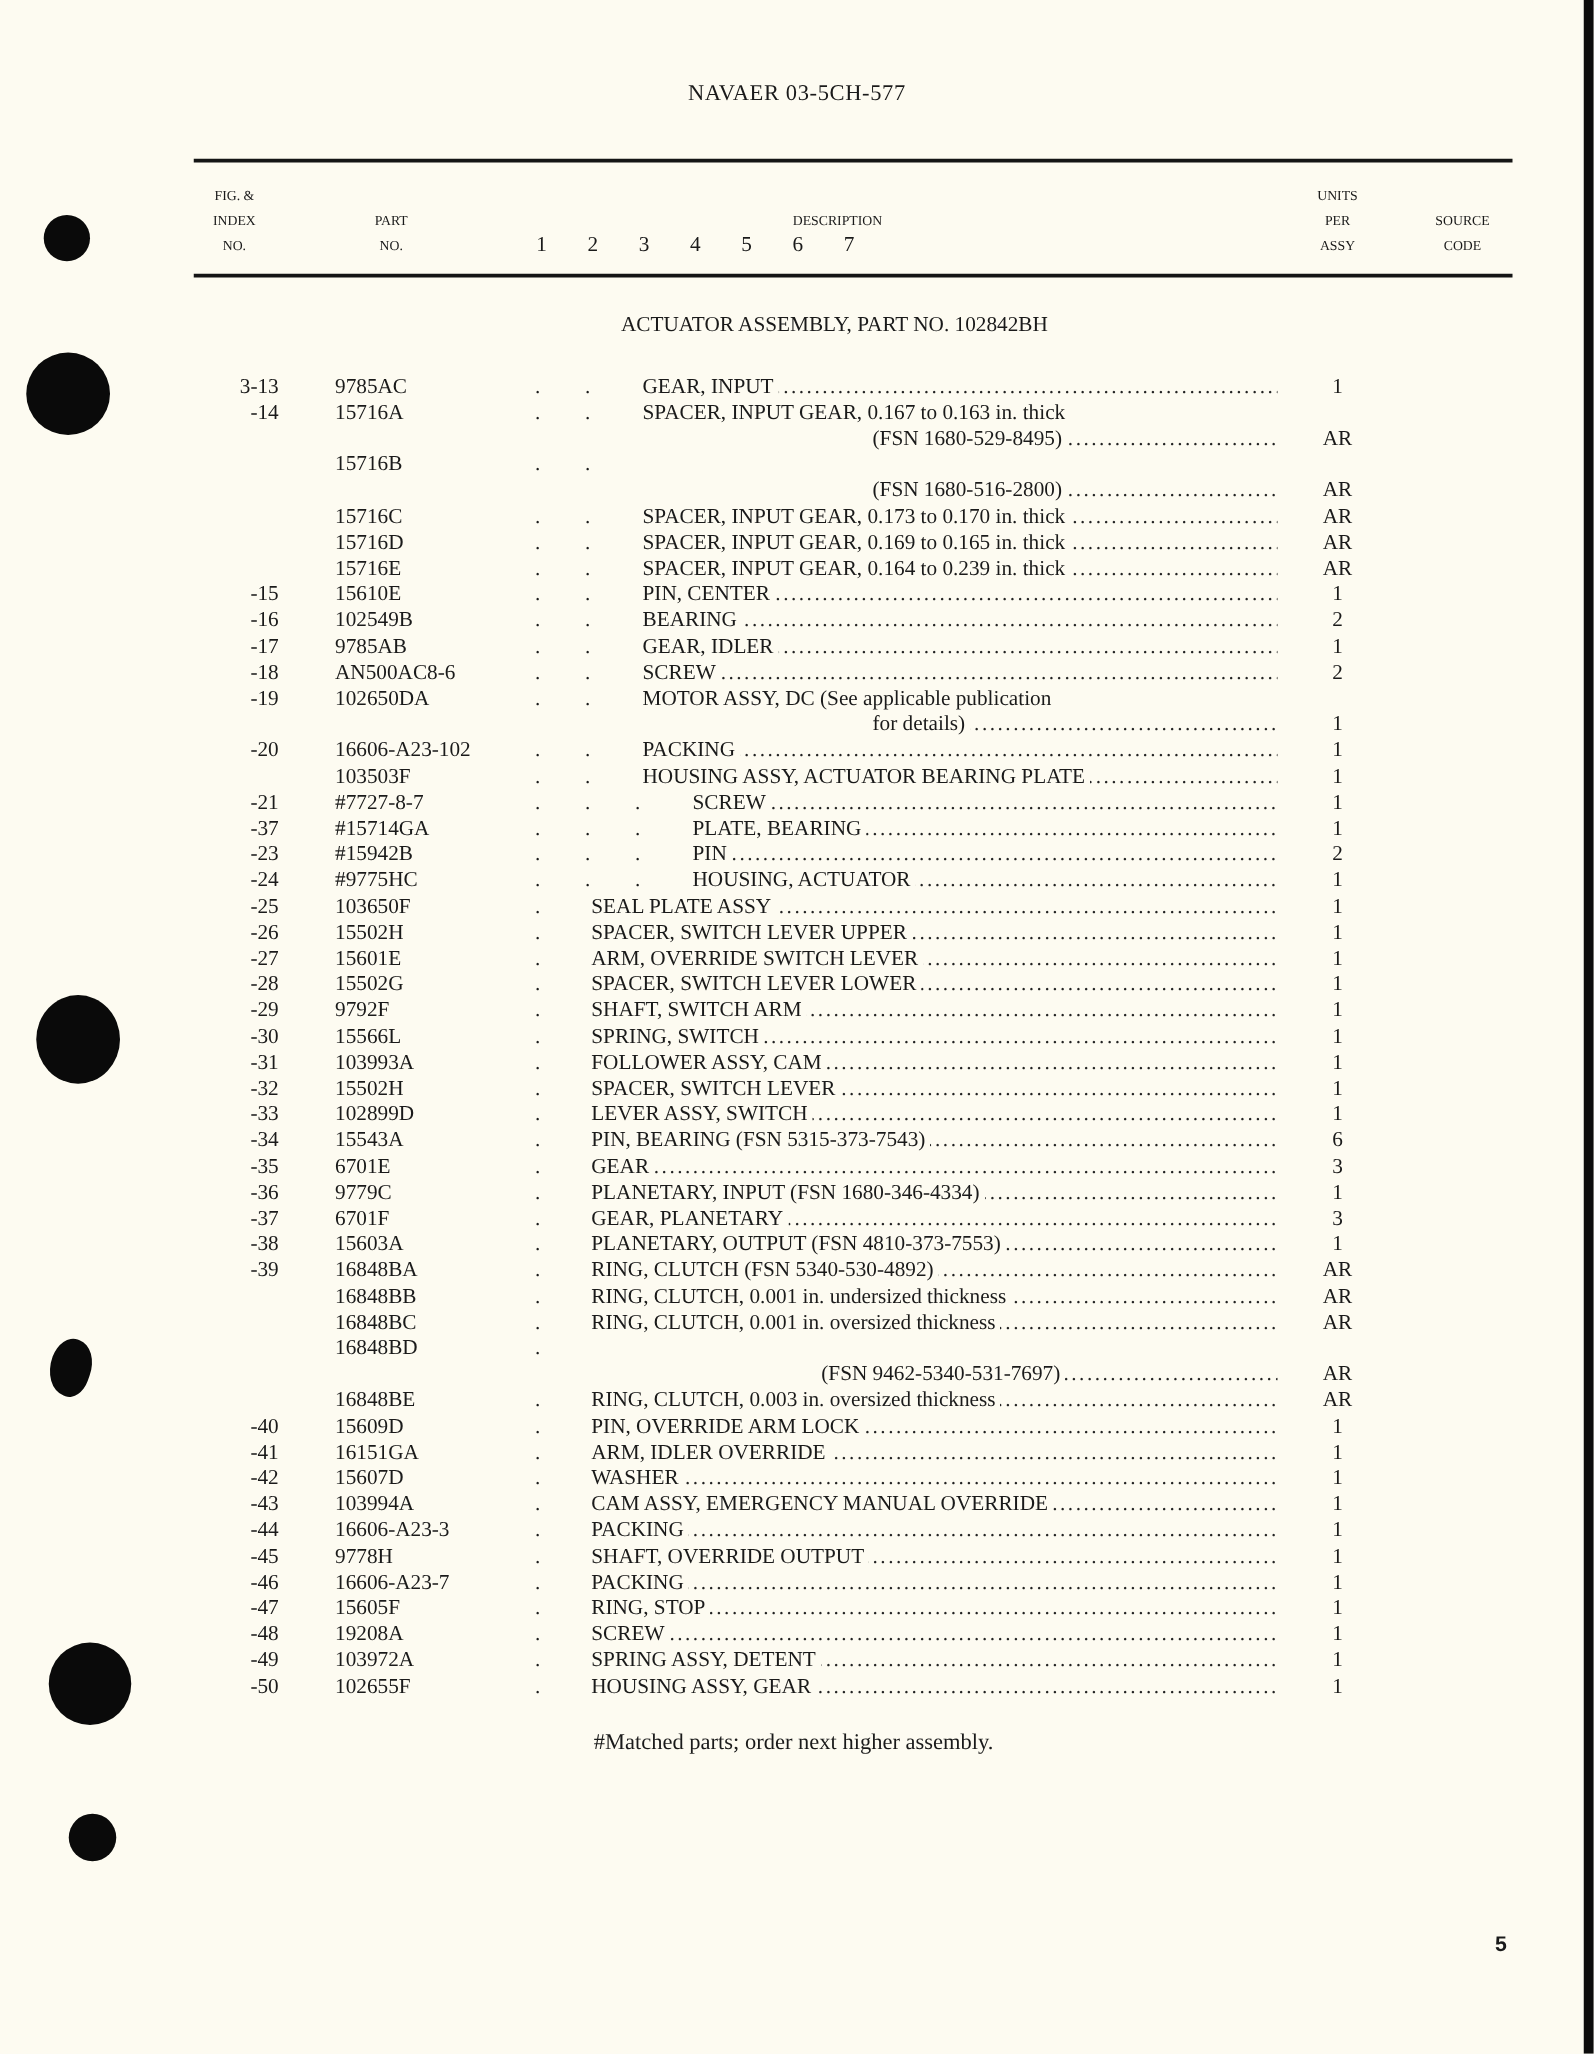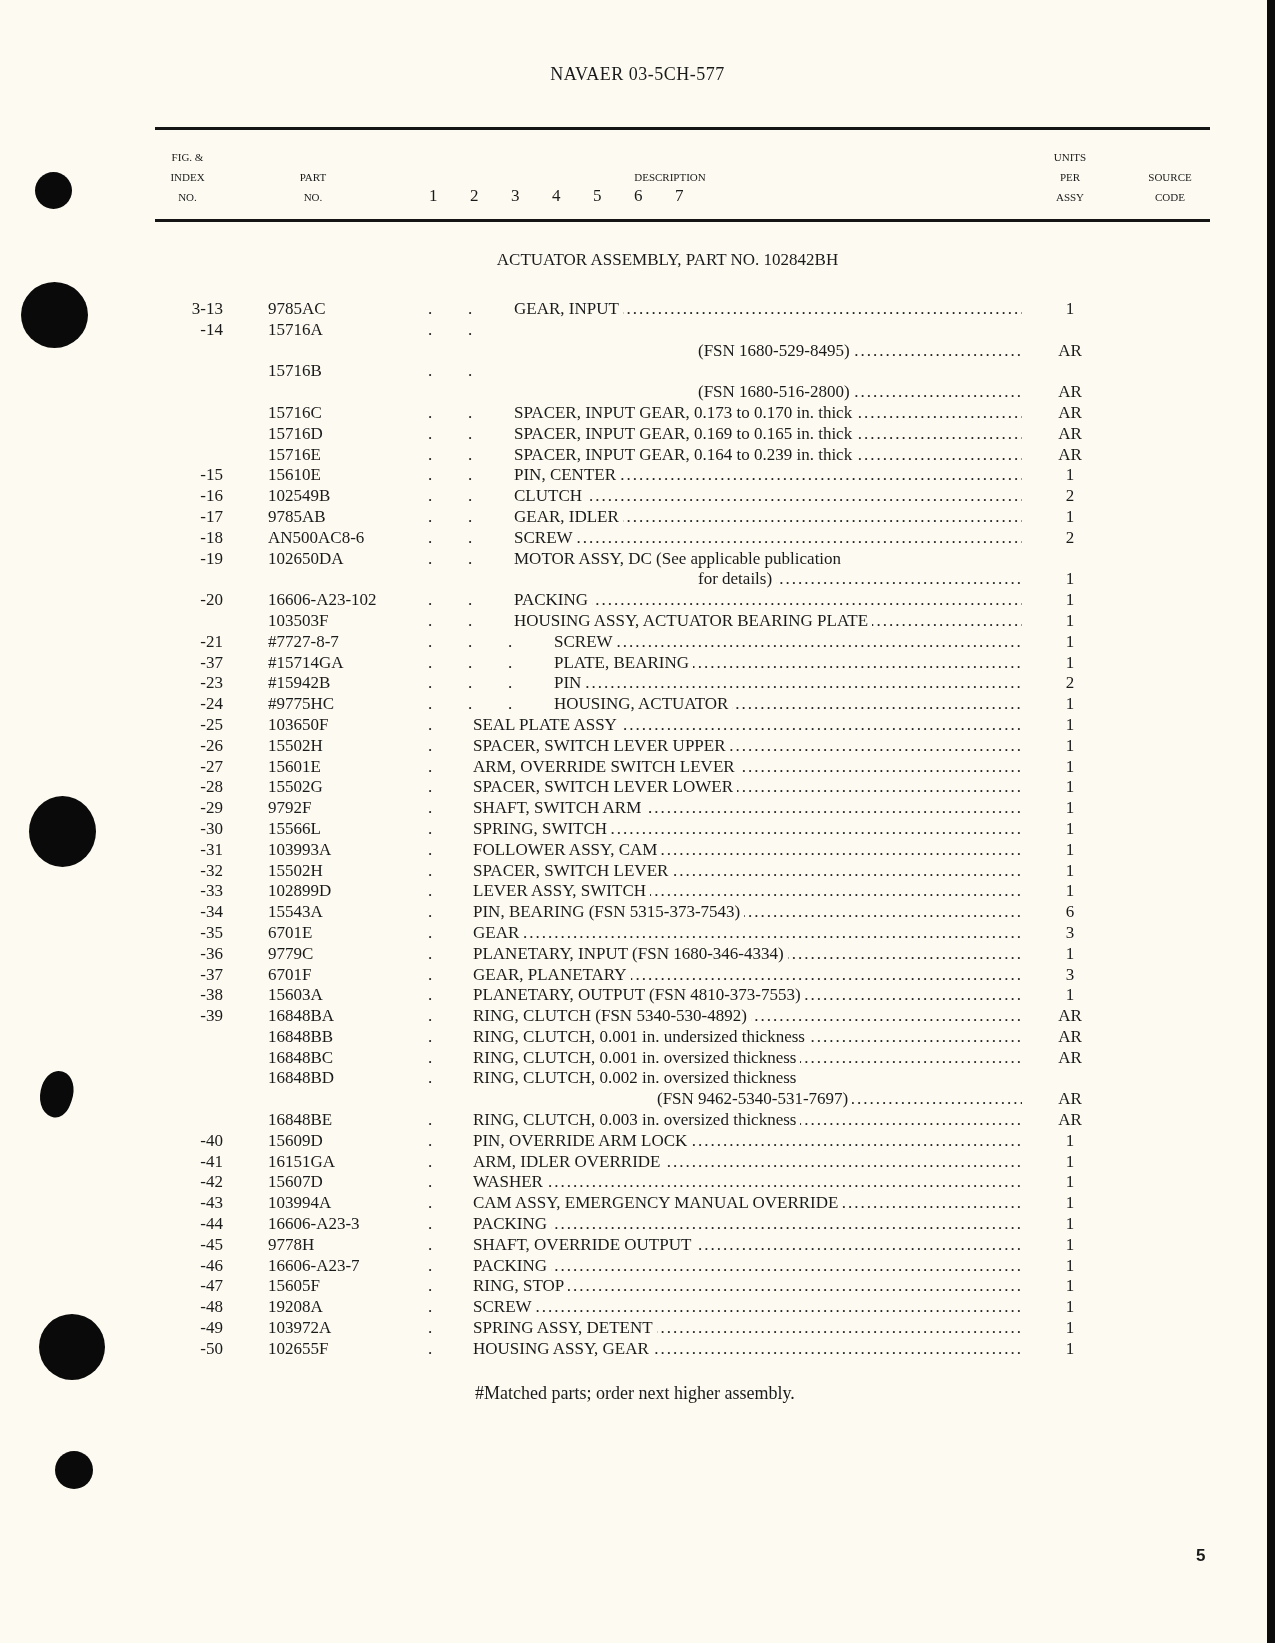--- a/index.html
+++ b/index.html
@@ -86,20 +86,21 @@
       <span class="c-dots" style="left: 428px;">.</span>
       <span class="c-dots" style="left: 468px;">.</span>
       <span class="c-desc" style="left: 514px;"><span class="lead">........................................................................................................................................................................................................</span><span class="txt">GEAR, INPUT</span></span>
       <span class="c-units">1</span>
     </div>
     <div class="row">
       <span class="c-idx">-14</span>
       <span class="c-part">15716A</span>
       <span class="c-dots" style="left: 428px;">.</span>
       <span class="c-dots" style="left: 468px;">.</span>
+      <span class="c-desc" style="left: 514px;"><span class="txt">SPACER, INPUT GEAR, 0.167 to 0.163 in. thick</span></span>
       <span class="c-units"></span>
     </div>
     <div class="row">
       <span class="c-idx"></span>
       <span class="c-part"></span>
       <span class="c-desc" style="left: 698px;"><span class="lead">........................................................................................................................................................................................................</span><span class="txt">(FSN 1680-529-8495)</span></span>
       <span class="c-units">AR</span>
     </div>
     <div class="row">
       <span class="c-idx"></span>
@@ -145,21 +146,21 @@
       <span class="c-dots" style="left: 428px;">.</span>
       <span class="c-dots" style="left: 468px;">.</span>
       <span class="c-desc" style="left: 514px;"><span class="lead">........................................................................................................................................................................................................</span><span class="txt">PIN, CENTER</span></span>
       <span class="c-units">1</span>
     </div>
     <div class="row">
       <span class="c-idx">-16</span>
       <span class="c-part">102549B</span>
       <span class="c-dots" style="left: 428px;">.</span>
       <span class="c-dots" style="left: 468px;">.</span>
-      <span class="c-desc" style="left: 514px;"><span class="lead">........................................................................................................................................................................................................</span><span class="txt">CLUTCH</span></span>
+      <span class="c-desc" style="left: 514px;"><span class="lead">........................................................................................................................................................................................................</span><span class="txt">BEARING</span></span>
       <span class="c-units">2</span>
     </div>
     <div class="row">
       <span class="c-idx">-17</span>
       <span class="c-part">9785AB</span>
       <span class="c-dots" style="left: 428px;">.</span>
       <span class="c-dots" style="left: 468px;">.</span>
       <span class="c-desc" style="left: 514px;"><span class="lead">........................................................................................................................................................................................................</span><span class="txt">GEAR, IDLER</span></span>
       <span class="c-units">1</span>
     </div>
@@ -353,21 +354,20 @@
       <span class="c-idx"></span>
       <span class="c-part">16848BC</span>
       <span class="c-dots" style="left: 428px;">.</span>
       <span class="c-desc" style="left: 473px;"><span class="lead">........................................................................................................................................................................................................</span><span class="txt">RING, CLUTCH, 0.001 in. oversized thickness</span></span>
       <span class="c-units">AR</span>
     </div>
     <div class="row">
       <span class="c-idx"></span>
       <span class="c-part">16848BD</span>
       <span class="c-dots" style="left: 428px;">.</span>
-      <span class="c-desc" style="left: 473px;"><span class="txt">RING, CLUTCH, 0.002 in. oversized thickness</span></span>
       <span class="c-units"></span>
     </div>
     <div class="row">
       <span class="c-idx"></span>
       <span class="c-part"></span>
       <span class="c-desc" style="left: 657px;"><span class="lead">........................................................................................................................................................................................................</span><span class="txt">(FSN 9462-5340-531-7697)</span></span>
       <span class="c-units">AR</span>
     </div>
     <div class="row">
       <span class="c-idx"></span>

